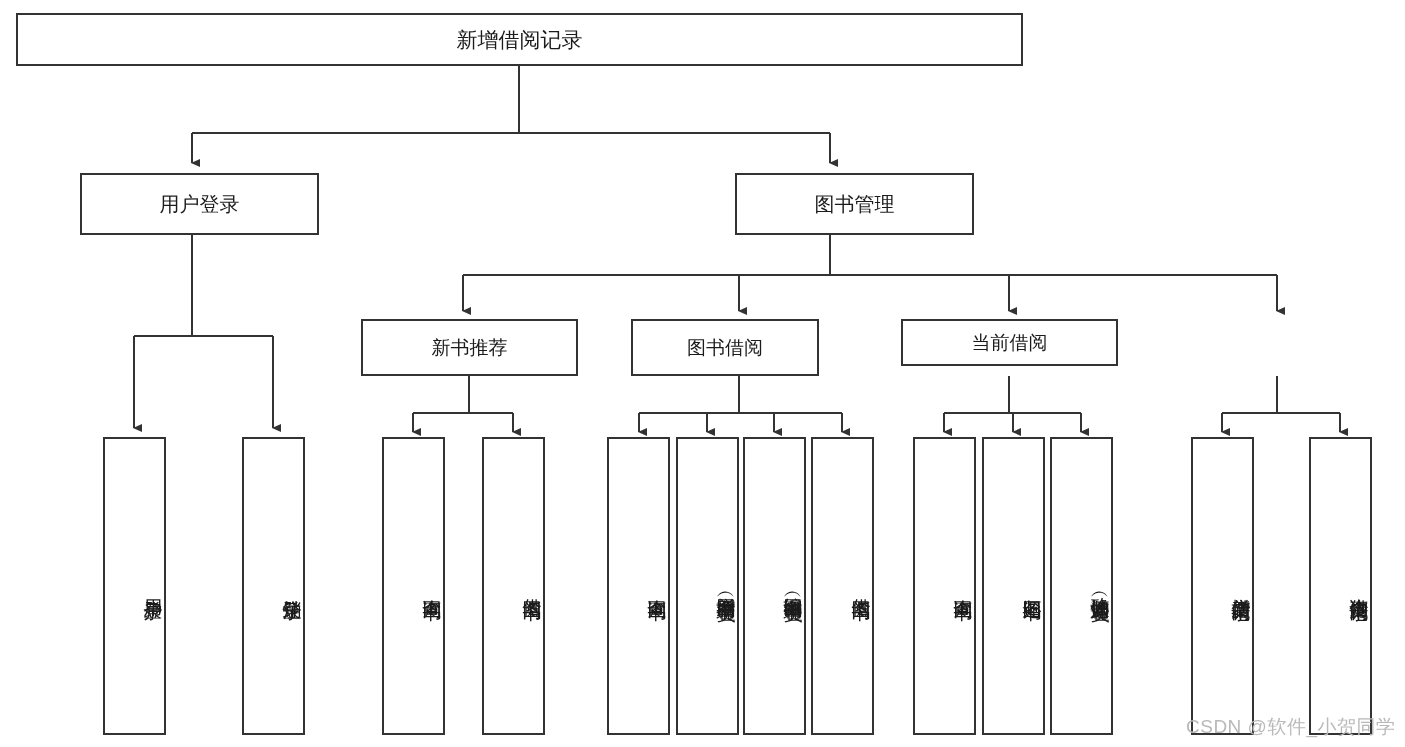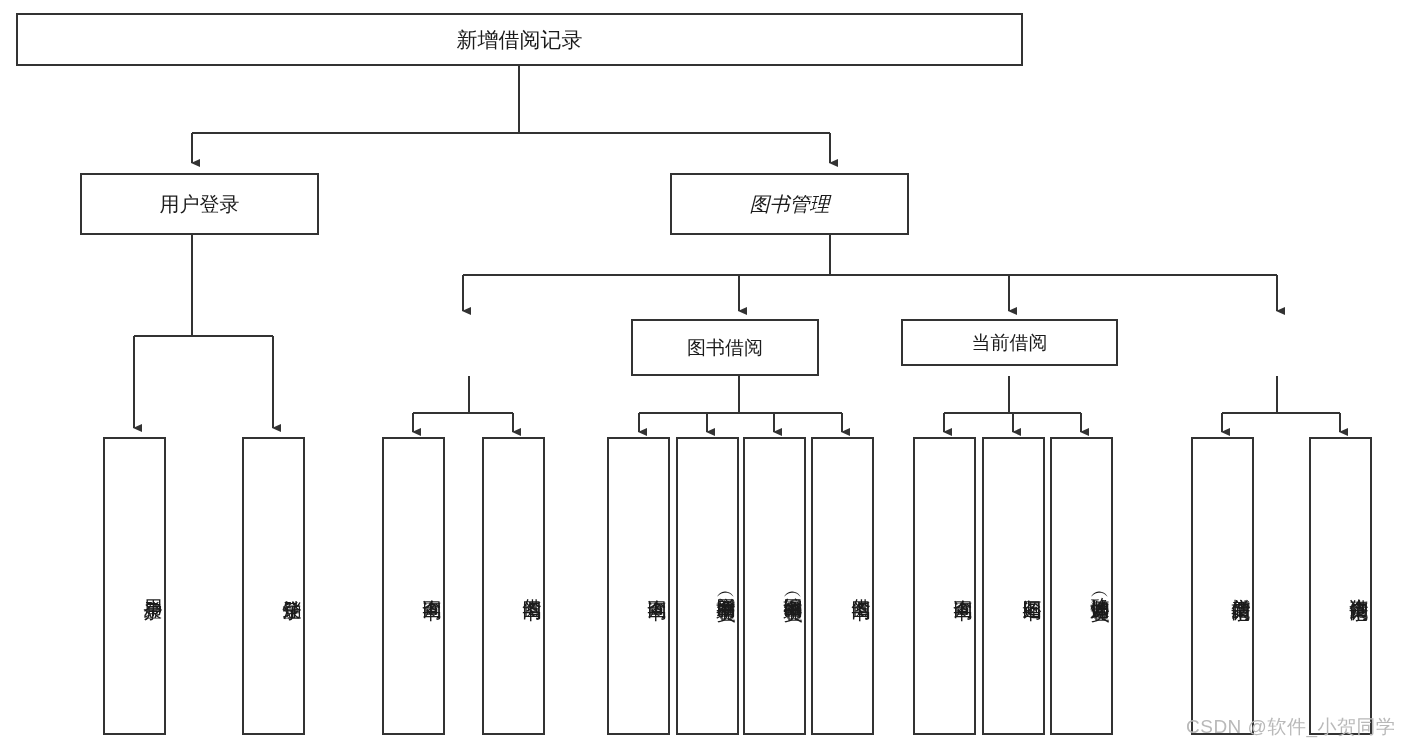--- a/index.html
+++ b/index.html
@@ -122,22 +122,23 @@
       <path d="M 1277 376 L 1277 413"></path>
       <path d="M 1222 413 L 1340 413"></path>
       <path d="M 1222 413 L 1222 432" marker-end="url(#arrowhead)"></path>
       <path d="M 1340 413 L 1340 432" marker-end="url(#arrowhead)"></path>
     </g>
   </svg>
 
   <div class="node node-root" style="left:16px; top:13px; width:1007px; height:53px;">新增借阅记录</div>
 
   <div class="node node-l2" style="left:80px; top:173px; width:239px; height:62px;">用户登录</div>
-  <div class="node node-l2" style="left:670px; top:173px; width:239px; height:62px;font-style:italic;">图书管理</div>
+  <div class="node node-l2" style="left:735px; top:173px; width:239px; height:62px;">图书管理</div>
 
+  <div class="node node-l3" style="left:361px; top:319px; width:217px; height:57px;">新书推荐</div>
   <div class="node node-l3" style="left:631px; top:319px; width:188px; height:57px;">图书借阅</div>
   <div class="node node-l3" style="left:901px; top:319px; width:217px; height:47px;">当前借阅</div>
 
   <div class="node node-leaf" style="left:103px; top:437px; width:63px; height:298px;">
       <span>用户登录</span>
     </div>
 
   <div class="node node-leaf" style="left:242px; top:437px; width:63px; height:298px;">
       <span>注销登录</span>
     </div>

